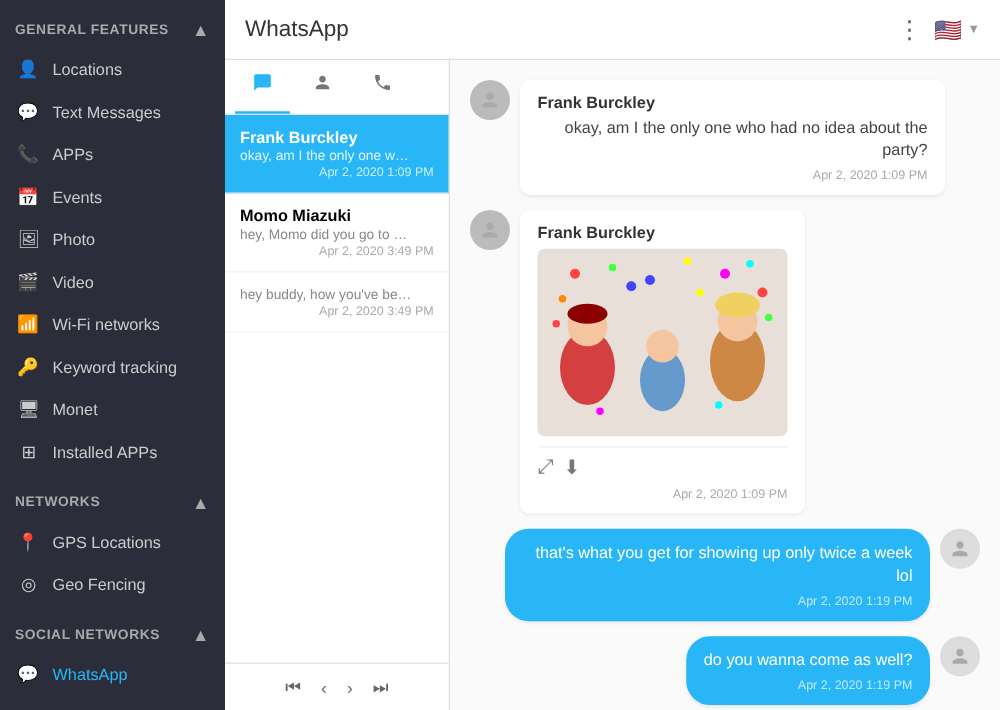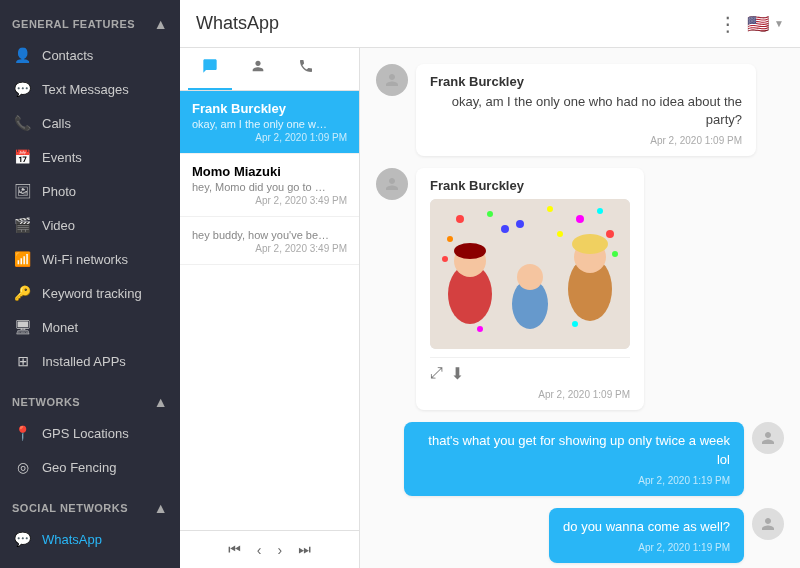--- a/index.html
+++ b/index.html
@@ -191,20 +191,21 @@
     .msg-bubble {
       background: #fff;
       border-radius: 8px;
       padding: 10px 14px;
       max-width: 340px;
       box-shadow: 0 1px 3px rgba(0,0,0,0.08);
     }
     .msg-row.outgoing .msg-bubble {
       background: #29b6f6;
       color: #fff;
+      border-radius: 19px;
     }
     .msg-sender-name {
       font-size: 13px;
       font-weight: 600;
       color: #333;
       margin-bottom: 4px;
     }
     .msg-text {
       font-size: 13px;
       color: #444;
@@ -246,29 +247,29 @@
 <body>
 
 <nav class="sidebar">
 
   <div class="sidebar-section-header">
     <span>GENERAL FEATURES</span>
     <span style="font-size:14px;">▲</span>
   </div>
   <div class="sidebar-item">
     <span class="icon">👤</span>
-    <span>Contacts</span>
+    <span>Locations</span>
   </div>
   <div class="sidebar-item">
     <span class="icon">💬</span>
     <span>Text Messages</span>
   </div>
   <div class="sidebar-item">
     <span class="icon">📞</span>
-    <span>Calls</span>
+    <span>APPs</span>
   </div>
   <div class="sidebar-item">
     <span class="icon">📅</span>
     <span>Events</span>
   </div>
   <div class="sidebar-item">
     <span class="icon">🖼</span>
     <span>Photo</span>
   </div>
   <div class="sidebar-item">

